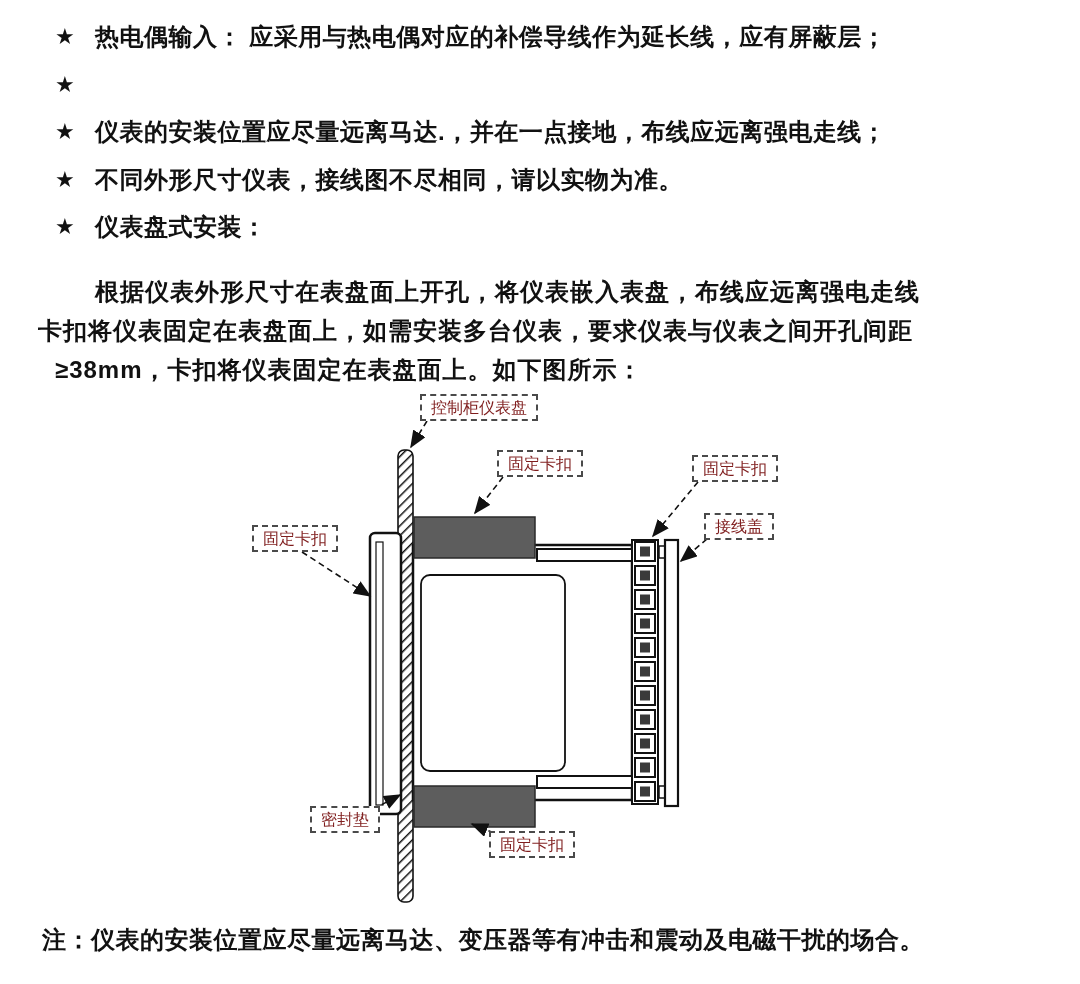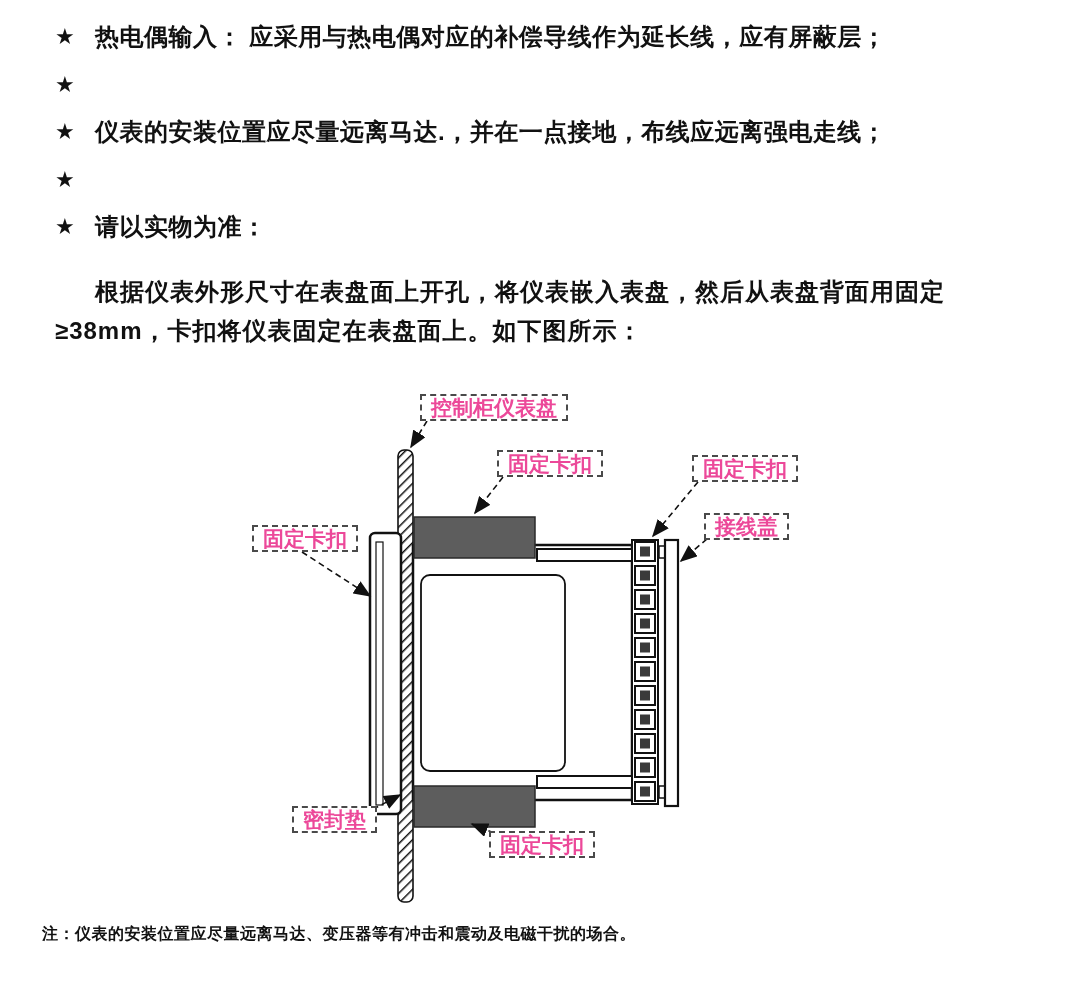--- a/index.html
+++ b/index.html
@@ -36,35 +36,35 @@
   .pline3 { padding-left: 17px; }
 
   
   .diagram { position: absolute; left: 0; top: 390px; width: 1080px; height: 525px; }
   .diagram svg { position: absolute; left: 0; top: 0; }
   .dlabel {
     position: absolute;
     border: 2px dashed #4a4a4a;
     background: #ffffff;
     padding: 2px 9px;
-    font-size: 21px; font-weight: 700; color: #ec4899;
+    font-size: 16px; font-weight: 400; color: #7f1d1d;
     white-space: nowrap; line-height: 19px;
   }
   #lb-panel       { left: 420px; top: 4px;   }
   #lb-clip-top    { left: 497px; top: 60px;  }
   #lb-terminal    { left: 692px; top: 65px;  }
   #lb-cover       { left: 704px; top: 123px; }
   #lb-frontpanel  { left: 252px; top: 135px; }
-  #lb-gasket      { left: 292px; top: 416px; }
+  #lb-gasket      { left: 310px; top: 416px; }
   #lb-clip-bottom { left: 489px; top: 441px; }
 
   
   .note {
     position: absolute; left: 42px; top: 924px;
-    font-size: 16px; font-weight: 700; white-space: nowrap; letter-spacing: 0.5px;
+    font-size: 24px; font-weight: 700; white-space: nowrap; letter-spacing: 0.5px;
   }
 </style>
 </head>
 <body>
 
 <div class="page">
 
   <div class="bullets">
     <div class="bullet-row">
       <span class="star">★</span>
@@ -72,29 +72,31 @@
     </div>
     <div class="bullet-row">
       <span class="star">★</span>
     </div>
     <div class="bullet-row">
       <span class="star">★</span>
       <span class="btxt">仪表的安装位置应尽量远离马达.，并在一点接地，布线应远离强电走线；</span>
     </div>
     <div class="bullet-row">
       <span class="star">★</span>
+      <span class="btxt">不同外形尺寸仪表，接线图不尽相同，请以实物为准。</span>
     </div>
     <div class="bullet-row">
       <span class="star">★</span>
-      <span class="btxt">请以实物为准：</span>
+      <span class="btxt">仪表盘式安装：</span>
     </div>
   </div>
 
   <div class="para">
-    <div class="pline pline1">根据仪表外形尺寸在表盘面上开孔，将仪表嵌入表盘，然后从表盘背面用固定</div>
+    <div class="pline pline1">根据仪表外形尺寸在表盘面上开孔，将仪表嵌入表盘，布线应远离强电走线</div>
+    <div class="pline">卡扣将仪表固定在表盘面上，如需安装多台仪表，要求仪表与仪表之间开孔间距</div>
     <div class="pline pline3">≥38mm，卡扣将仪表固定在表盘面上。如下图所示：</div>
   </div>
 
   <div class="diagram">
     <svg width="1080" height="525" viewBox="0 0 1080 525">
       <defs>
         <pattern id="hatch" width="7" height="7" patternUnits="userSpaceOnUse" patternTransform="rotate(45)">
           <rect width="7" height="7" fill="#ffffff"></rect>
           <line x1="0" y1="0" x2="0" y2="7" stroke="#111" stroke-width="3"></line>
         </pattern>

